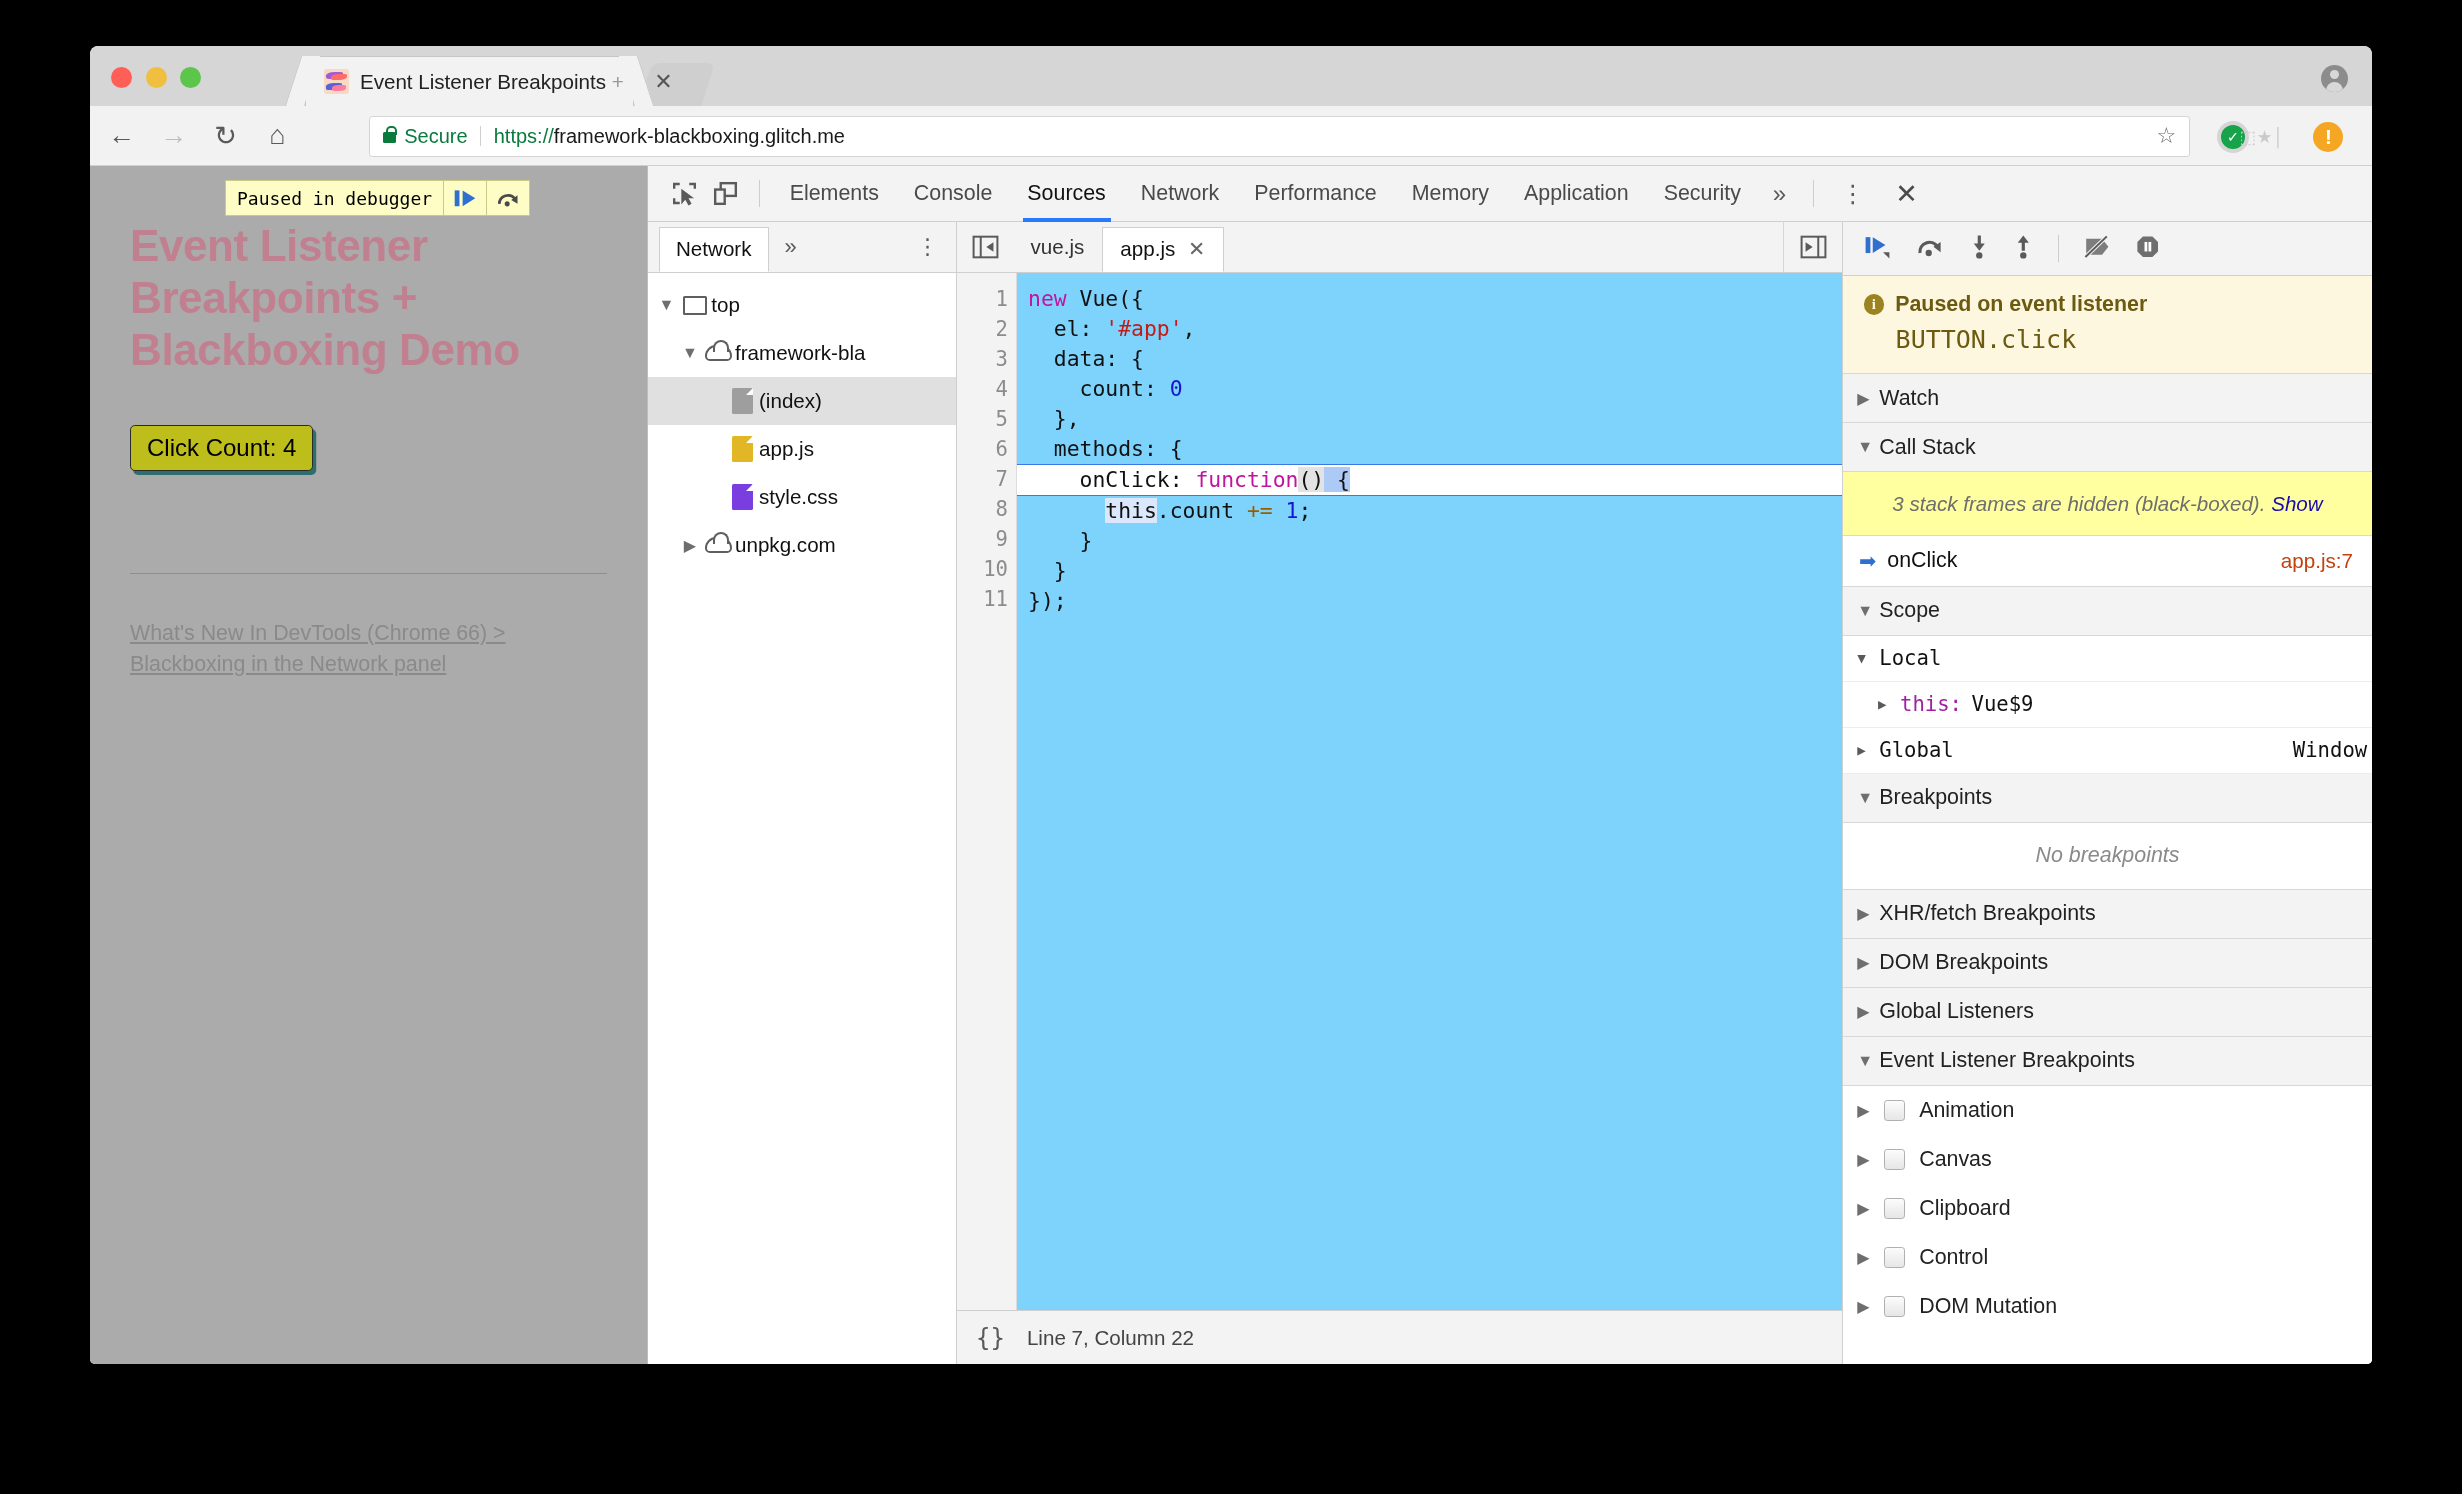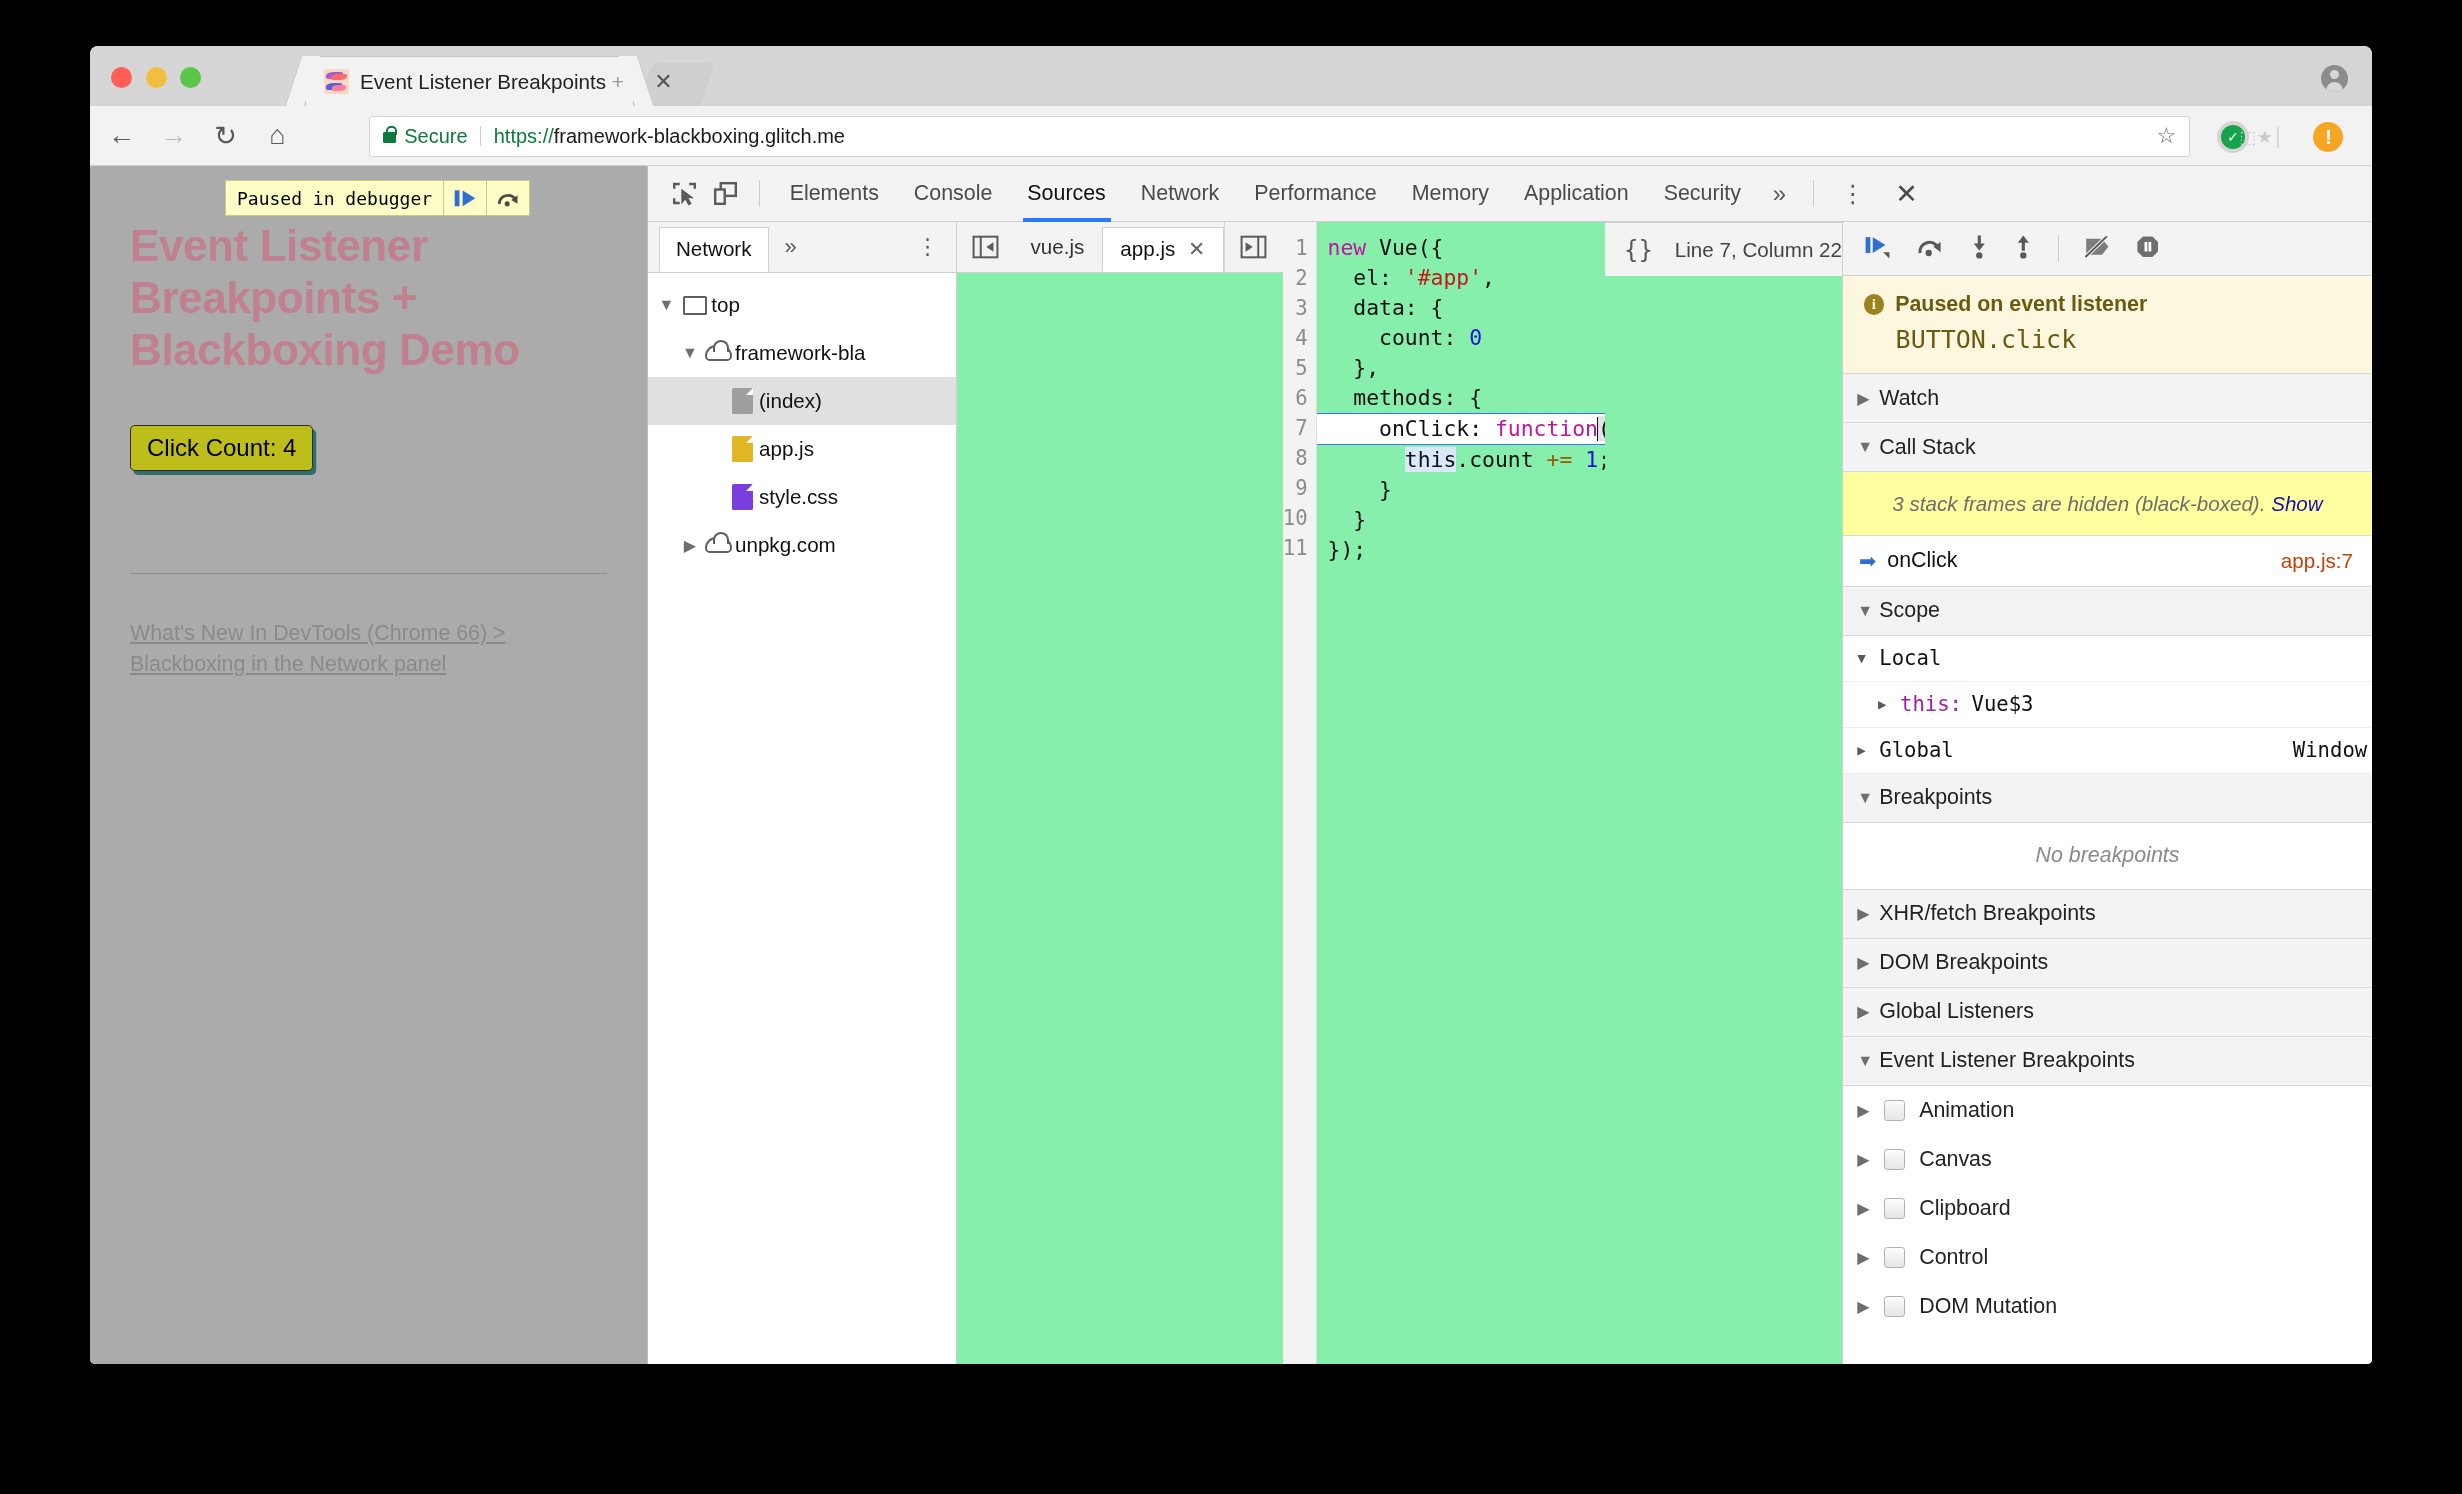--- a/index.html
+++ b/index.html
@@ -268,21 +268,21 @@
   .cloud-ico {
     width:27px; height:16px; background:#fff; border:2.4px solid #5f5f5f;
     border-radius: 11px 11px 4.8px 4.8px; position: relative;
   }
   .cloud-ico::before{
     content:""; position:absolute; left:5.6px; top:-7.1px; width:12.7px; height:10.3px;
     border:2.4px solid #5f5f5f; border-bottom:none; border-radius: 8px 8px 0 0; background:#fff;
   }
 
   
-  #editor { flex: 1; display: flex; min-width: 0; background:#86efac; }
+  #editor { flex: 1; display: flex; flex-direction: column; min-width: 0; background:#7dd3fc; }
   #ed-tabs {
     height: 51px; background: #f3f3f3; display:flex; align-items:stretch;
     border-bottom: 0.8px solid #cfcfcf;
   }
   #ed-sidebar-toggle { width:56px; display:flex; align-items:center; justify-content:center; }
   .ed-tab {
     display:flex; align-items:center; padding: 0 17.5px; font-size: 20.6px; color:#333;
   }
   .ed-tab.active {
     background:#fff; border:0.8px solid #cfcfcf; border-bottom:0.8px solid #fff;
@@ -689,21 +689,21 @@
           </div>
 
           <div class="scope-row">
             <span class="tw">▼</span>
             <span>Local</span>
           </div>
 
           <div class="scope-row indent">
             <span class="tw">▶</span>
             <span class="kw">this:</span>
-            <span style="margin-left:9.5px">Vue$3</span>
+            <span style="margin-left:9.5px">Vue$9</span>
           </div>
 
           <div class="scope-row">
             <span class="tw">▶</span>
             <span>Global</span>
             <span class="val-right">Window</span>
           </div>
 
           <div class="dbg-section">
             <span class="tw">▼</span>

